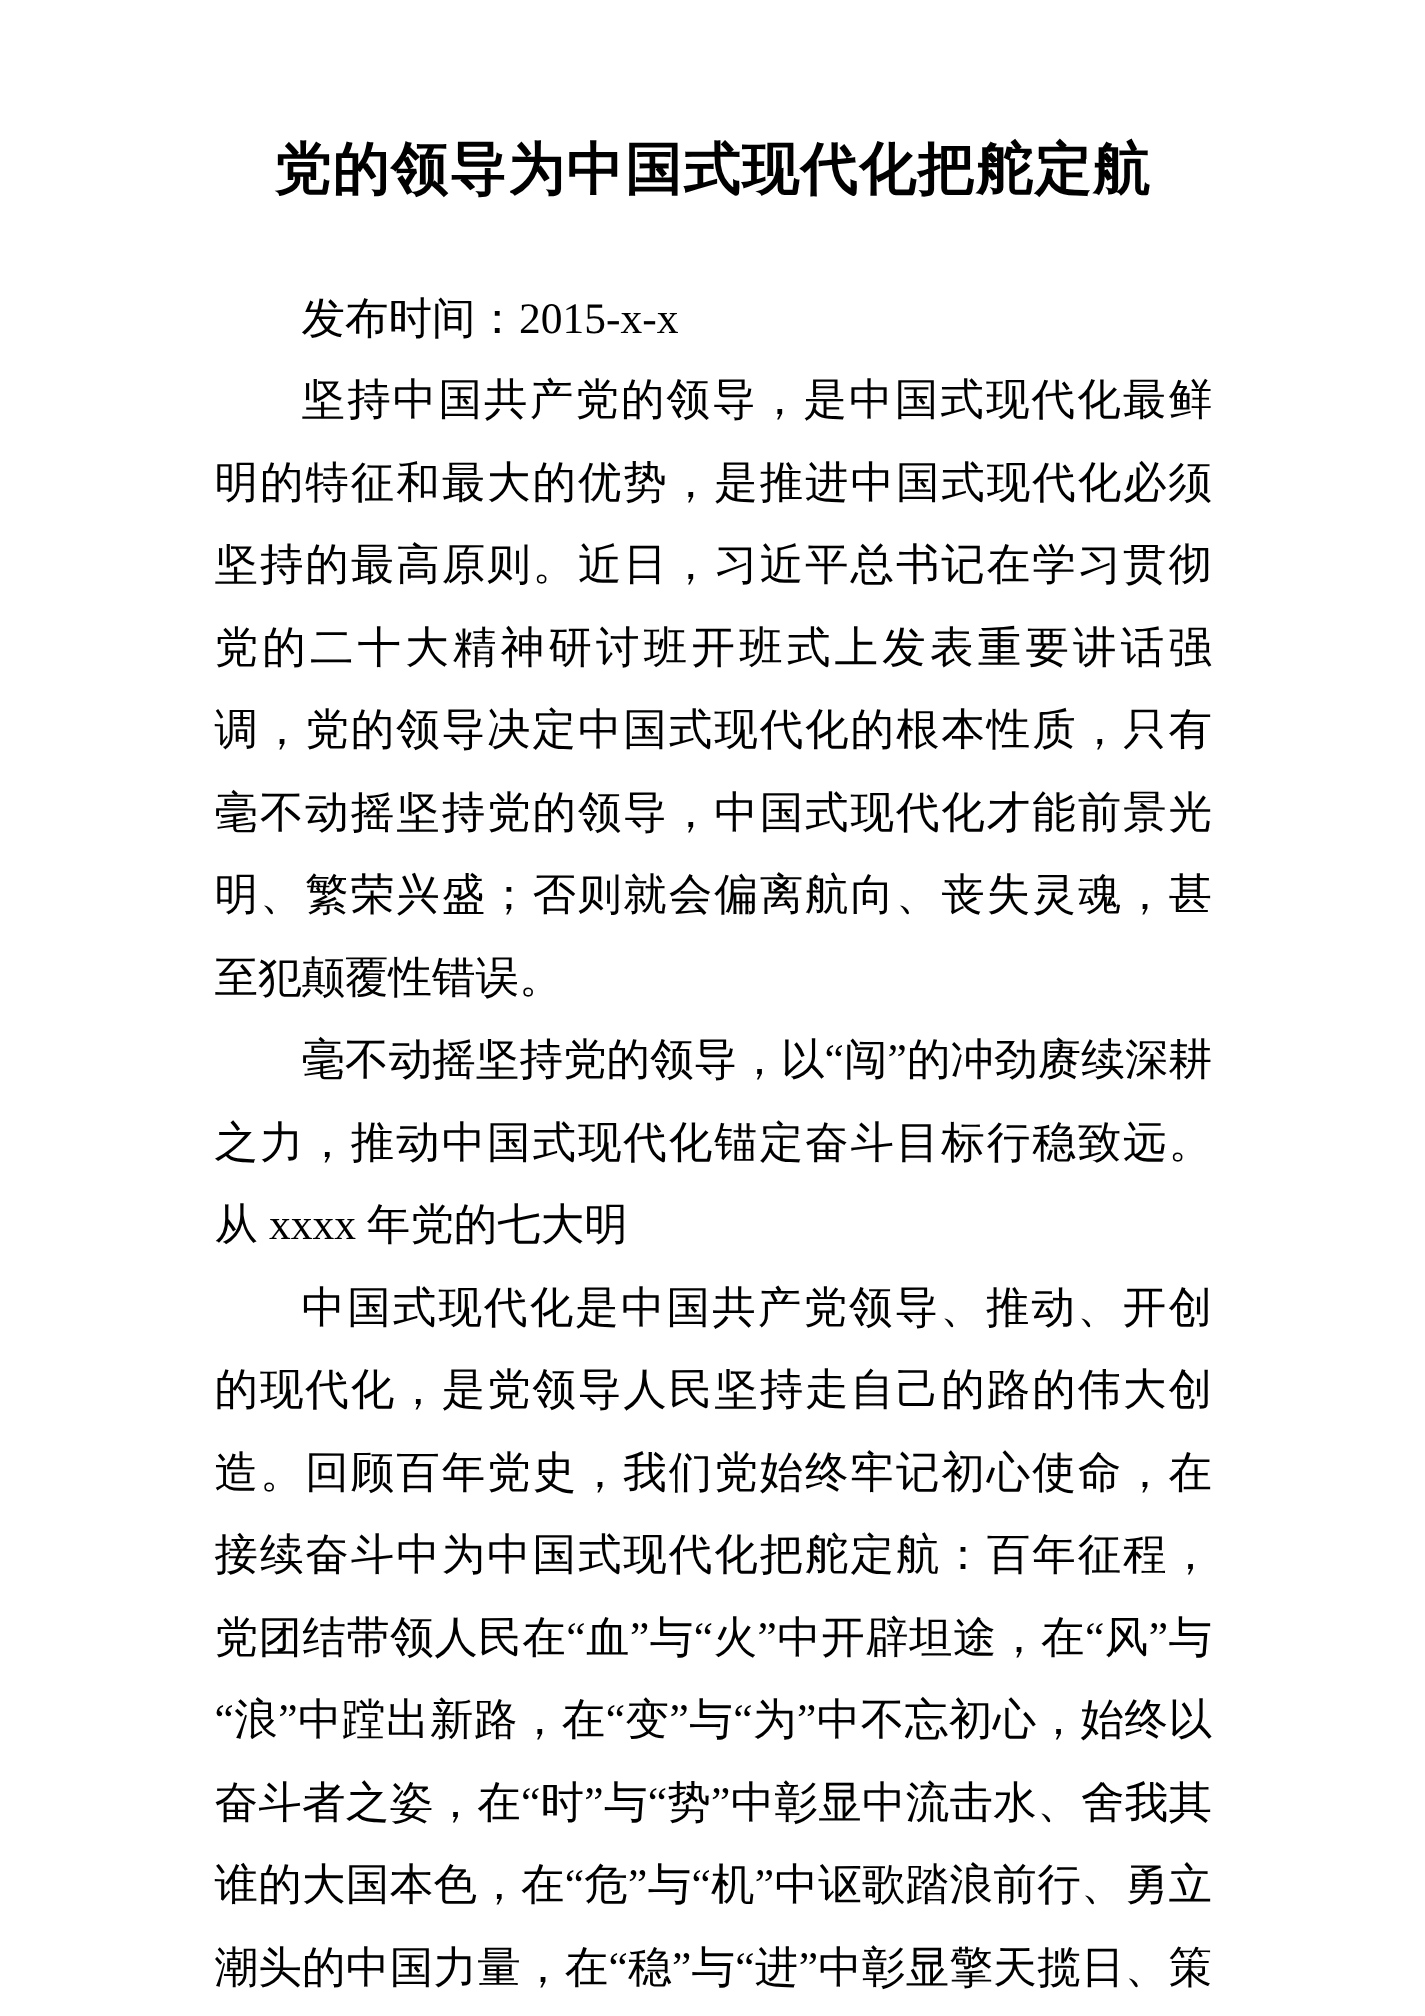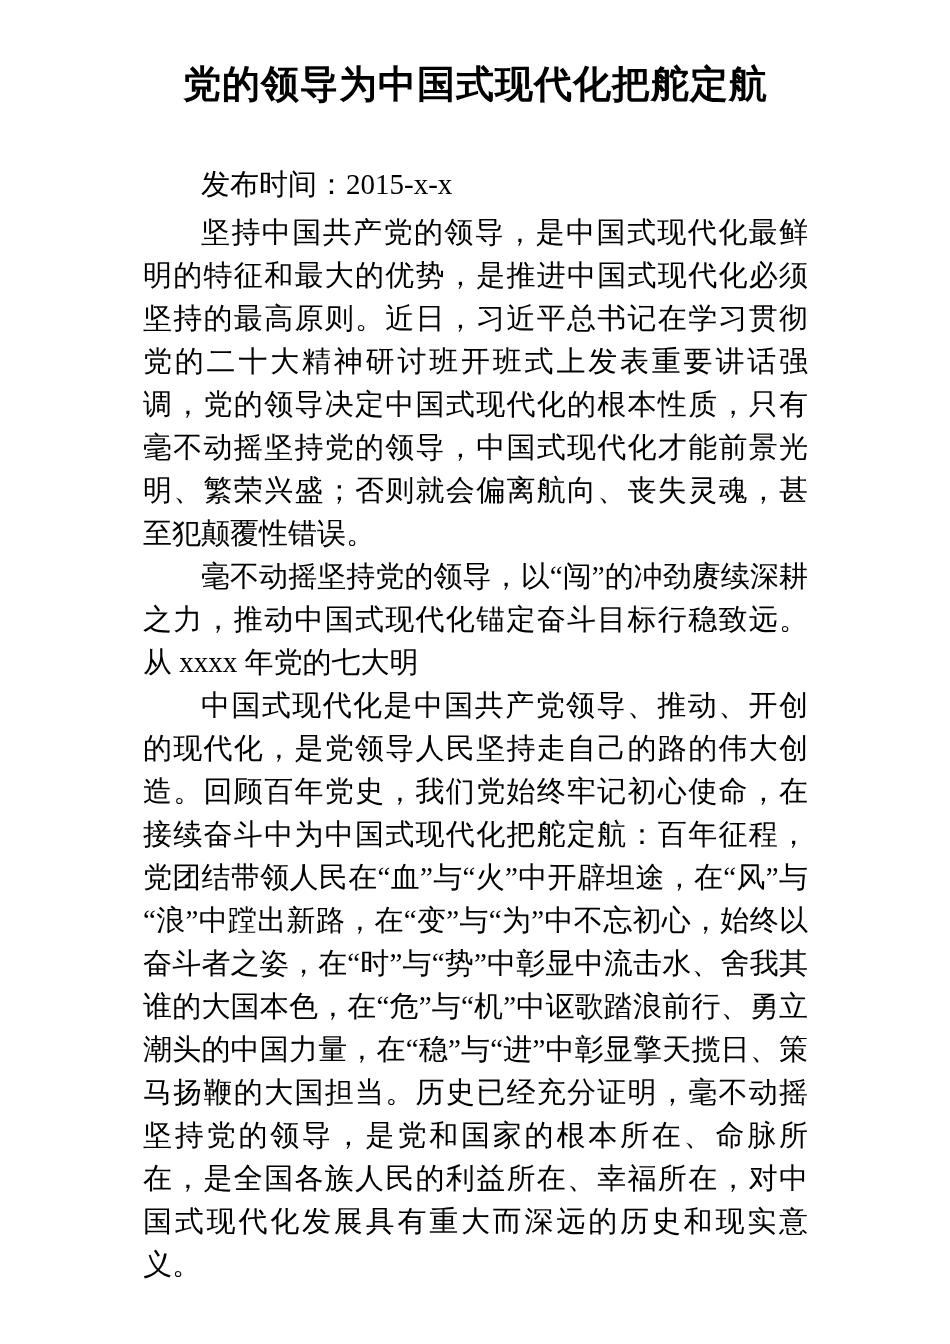--- a/index.html
+++ b/index.html
@@ -8,21 +8,21 @@
     background: #ffffff;
   }
   .page {
     position: relative;
     width: 890px;
     height: 1344px;
     margin: 0 auto;
     background: #ffffff;
     color: #000000;
     box-sizing: border-box;
-    padding: 59px 112px 0 113px;
+    padding: 88px 112px 0 113px;
     overflow: hidden;
     font-family: "Liberation Serif", "DejaVu Serif", serif;
   }
   .doc-title {
     margin: 0;
     font-size: 38px;
     line-height: 50px;
     font-weight: 700;
     text-align: center;
     letter-spacing: 1px;
@@ -31,21 +31,21 @@
   .doc-meta {
     margin: 54px 0 4px 0;
     font-size: 29px;
     line-height: 43.5px;
     text-indent: 2em;
     font-weight: 400;
   }
   .doc-paragraph {
     margin: 0;
     font-size: 29px;
-    line-height: 43px;
+    line-height: 55px;
     text-indent: 2em;
     text-align: justify;
     text-justify: inter-ideograph;
     font-weight: 400;
   }
 </style>
 </head>
 <body>
 
 <div class="page">

